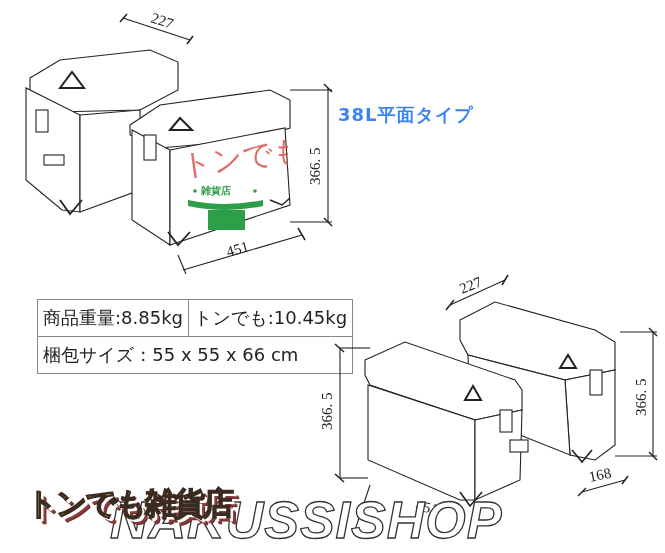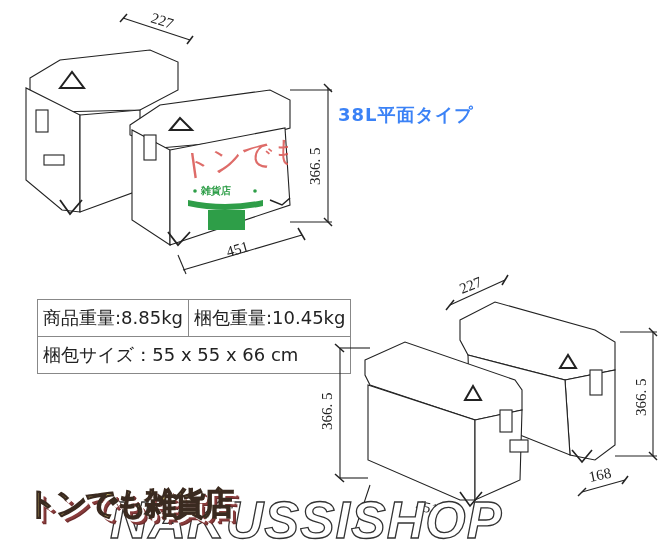--- a/index.html
+++ b/index.html
@@ -66,21 +66,21 @@
     <rect x="25" y="72" width="37" height="20" fill="#2e9e48"></rect>
   </svg>
 </div>
 
 <div class="abs title">38L平面タイプ</div>
 
 <table class="abs spec-table">
   <tbody>
       <tr>
     <td>商品重量:8.85kg</td>
-    <td>梱包重量:10.45kg</td>
+    <td>トンでも:10.45kg</td>
   </tr>
   <tr>
     <td colspan="2">梱包サイズ：55 x 55 x 66 cm</td>
   </tr>
 </tbody>
   </table>
 
 <div class="abs" style="left:310px;top:260px;">
 <svg width="355" height="270" viewBox="0 0 355 270" fill="none" stroke="#222" stroke-width="1.1">
 

